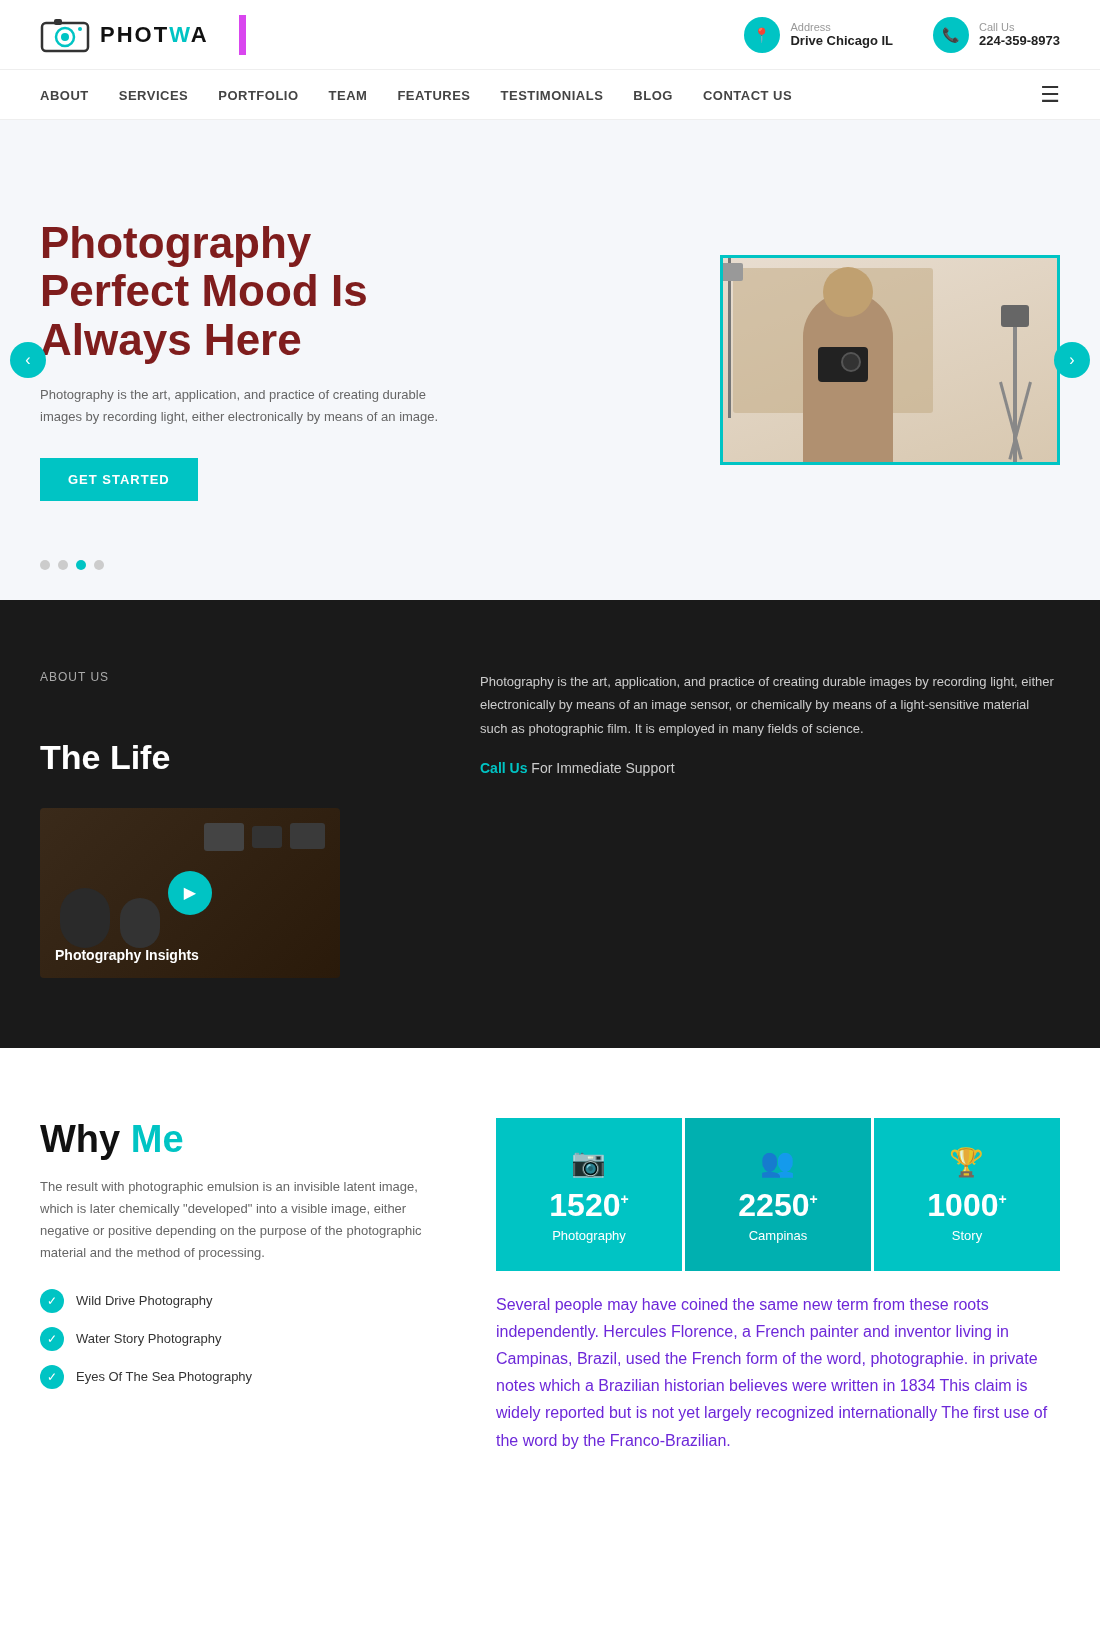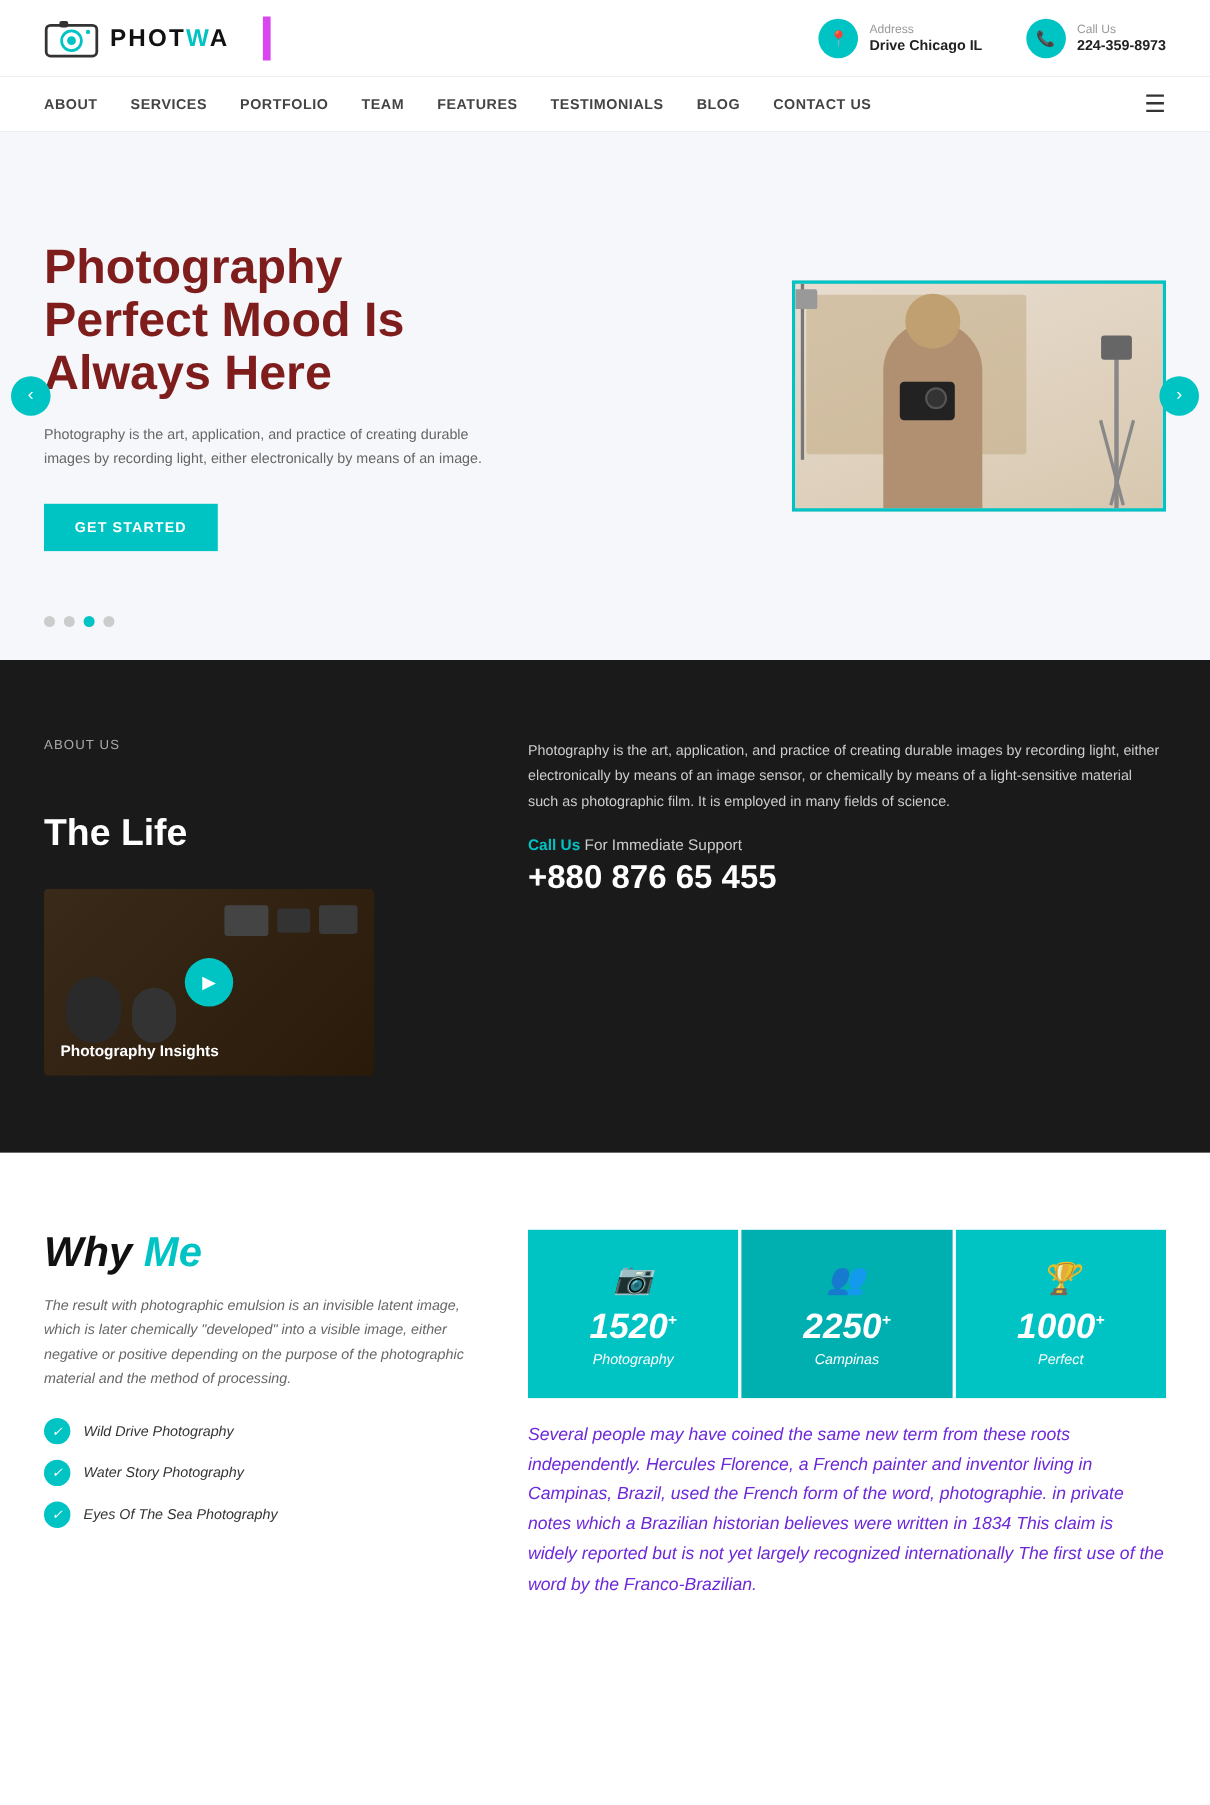--- a/index.html
+++ b/index.html
@@ -259,22 +259,21 @@
       color: #fff;
     }
 
     
     .why-section {
       padding: 70px 40px;
       background: #fff;
     }
     .why-content {
       display: flex;
-      gap: 40px;
-      font-style: italic;
+      gap: 56px;
     }
     .why-left { width: 400px; }
     .why-title {
       font-size: 38px;
       font-weight: 900;
       color: #111;
       margin-bottom: 15px;
     }
     .why-title .accent { color: #00c4c4; }
     .why-desc {
@@ -449,21 +448,20 @@
       </div>
       <div class="play-btn">▶</div>
     </div>
   </div>
   <div class="about-right">
     <p class="about-para">Photography is the art, application, and practice of creating durable images by recording light, either electronically by means of an image sensor, or chemically by means of a light-sensitive material such as photographic film. It is employed in many fields of science.</p>
     <p class="call-us-label">
       <span>Call Us</span>
       <span style="color:#ccc;font-weight:normal;">For Immediate Support</span>
     </p>
-    <div class="phone-number">+880 876 65 455</div>
   </div>
 </section>
 
 <section class="why-section">
   <div class="why-content">
     <div class="why-left">
       <h2 class="why-title">
         <span>Why</span>
         <span class="accent">Me</span>
       </h2>
@@ -491,19 +489,19 @@
           <div class="stat-label">Photography</div>
         </div>
         <div class="stat-box" style="background:#00b0b0;">
           <div class="stat-icon">👥</div>
           <div class="stat-number">2250<sup>+</sup></div>
           <div class="stat-label">Campinas</div>
         </div>
         <div class="stat-box" style="background:#00c4c4;">
           <div class="stat-icon">🏆</div>
           <div class="stat-number">1000<sup>+</sup></div>
-          <div class="stat-label">Perfect</div>
+          <div class="stat-label">Story</div>
         </div>
       </div>
       <p class="why-bottom-text">Several people may have coined the same new term from these roots independently. Hercules Florence, a French painter and inventor living in Campinas, Brazil, used the French form of the word, photographie. in private notes which a Brazilian historian believes were written in 1834 This claim is widely reported but is not yet largely recognized internationally The first use of the word by the Franco-Brazilian.</p>
     </div>
   </div>
 </section>
 
 </body></html>

